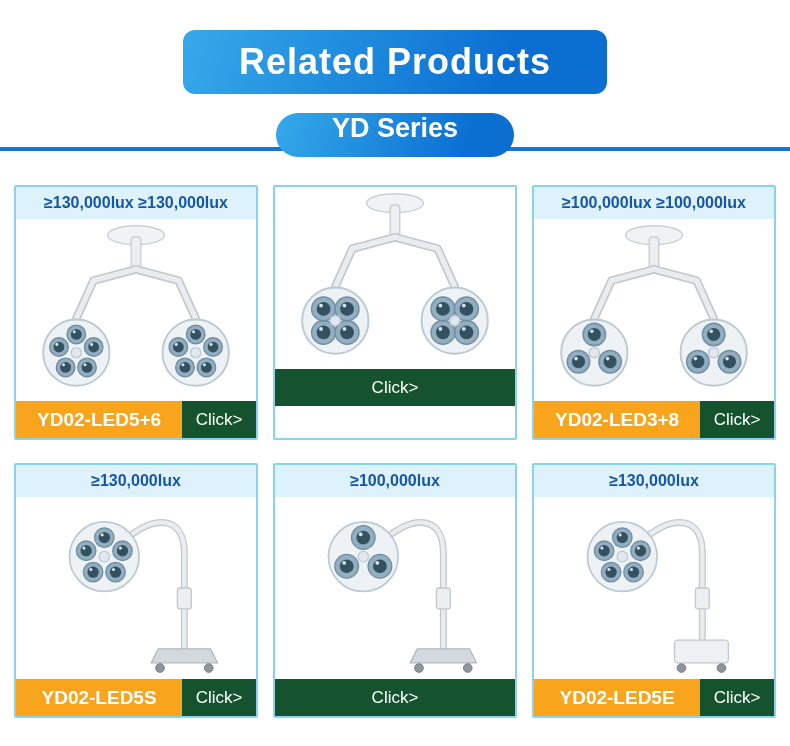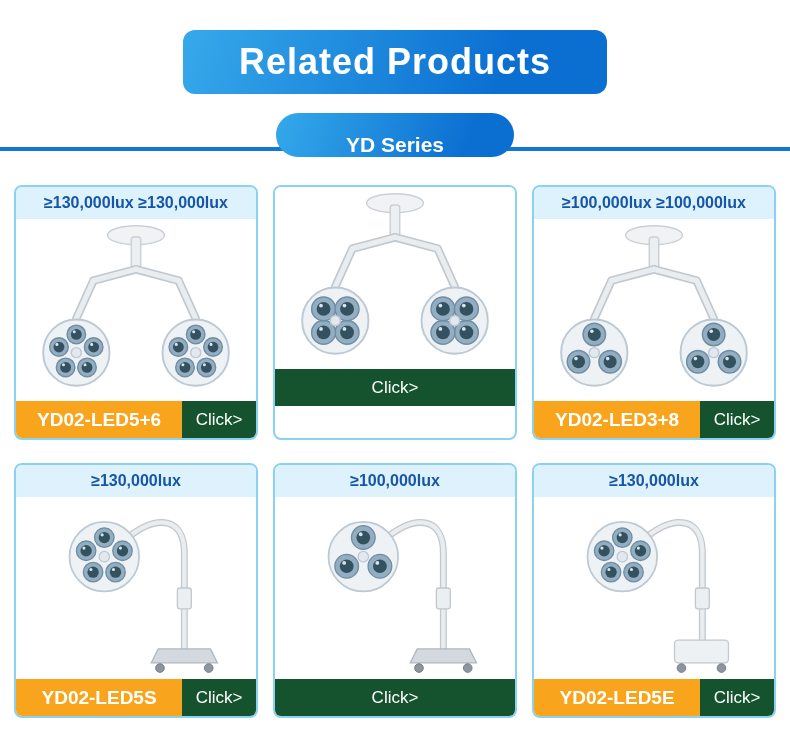--- a/index.html
+++ b/index.html
@@ -40,36 +40,36 @@
   .series-pill {
     position: absolute;
     left: 50%;
     transform: translateX(-50%);
     top: 0;
     width: 238px;
     height: 44px;
     border-radius: 22px;
     background: linear-gradient(110deg, #35a9ea 0%, #0b6fd2 80%);
     display: flex;
-    align-items: flex-end;
+    align-items: flex-start;
     justify-content: center;
     color: #ffffff;
-    font-size: 21px;
+    font-size: 27px;
     font-weight: bold;
   }
   .grid {
     display: grid;
     grid-template-columns: repeat(3, 1fr);
     gap: 23px 15px;
     padding: 28px 14px 26px;
   }
   .card {
     border: 2px solid #8ad2f2;
     background: #ffffff;
-    border-radius: 8px;
+    border-radius: 2px;
     overflow: hidden;
     display: flex;
     flex-direction: column;
   }
   .card-spec {
     background: #ddf2fc;
     color: #1656a8;
     font-weight: bold;
     font-size: 16px;
     text-align: center;

